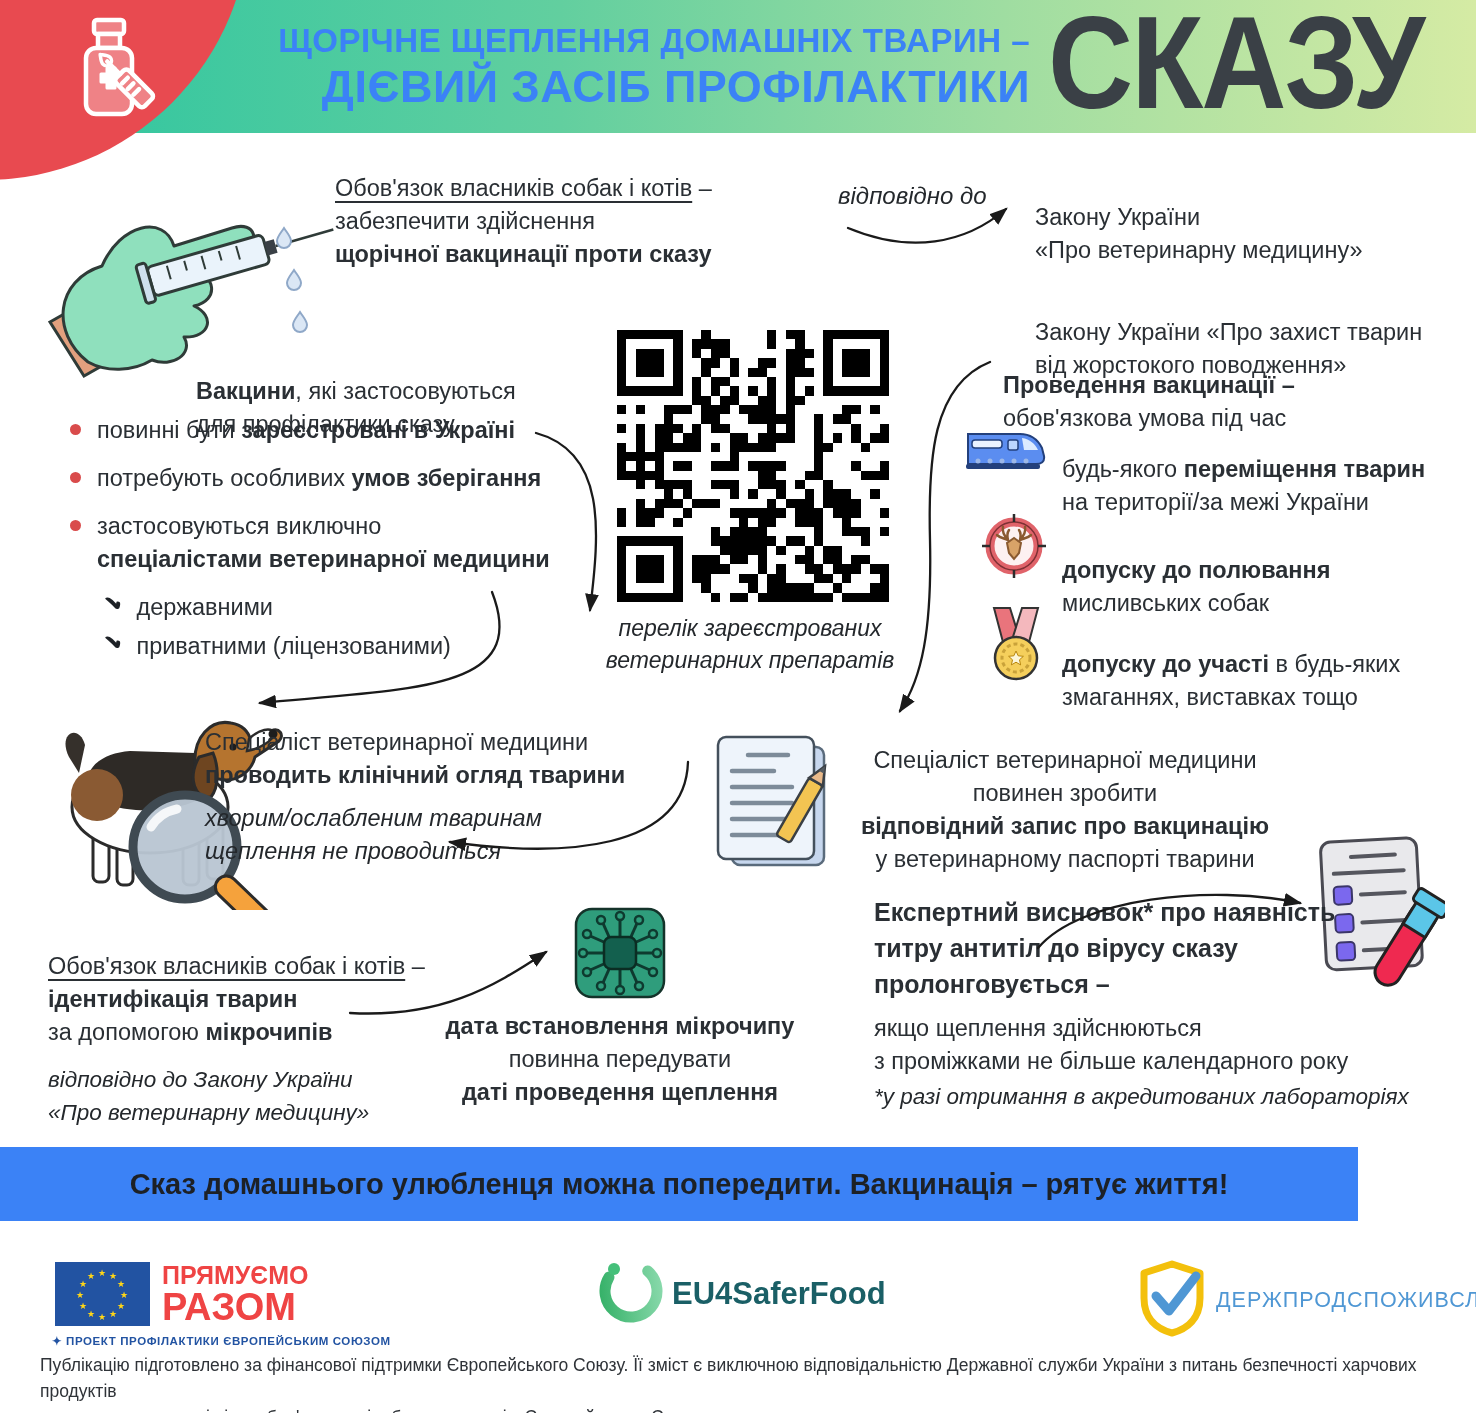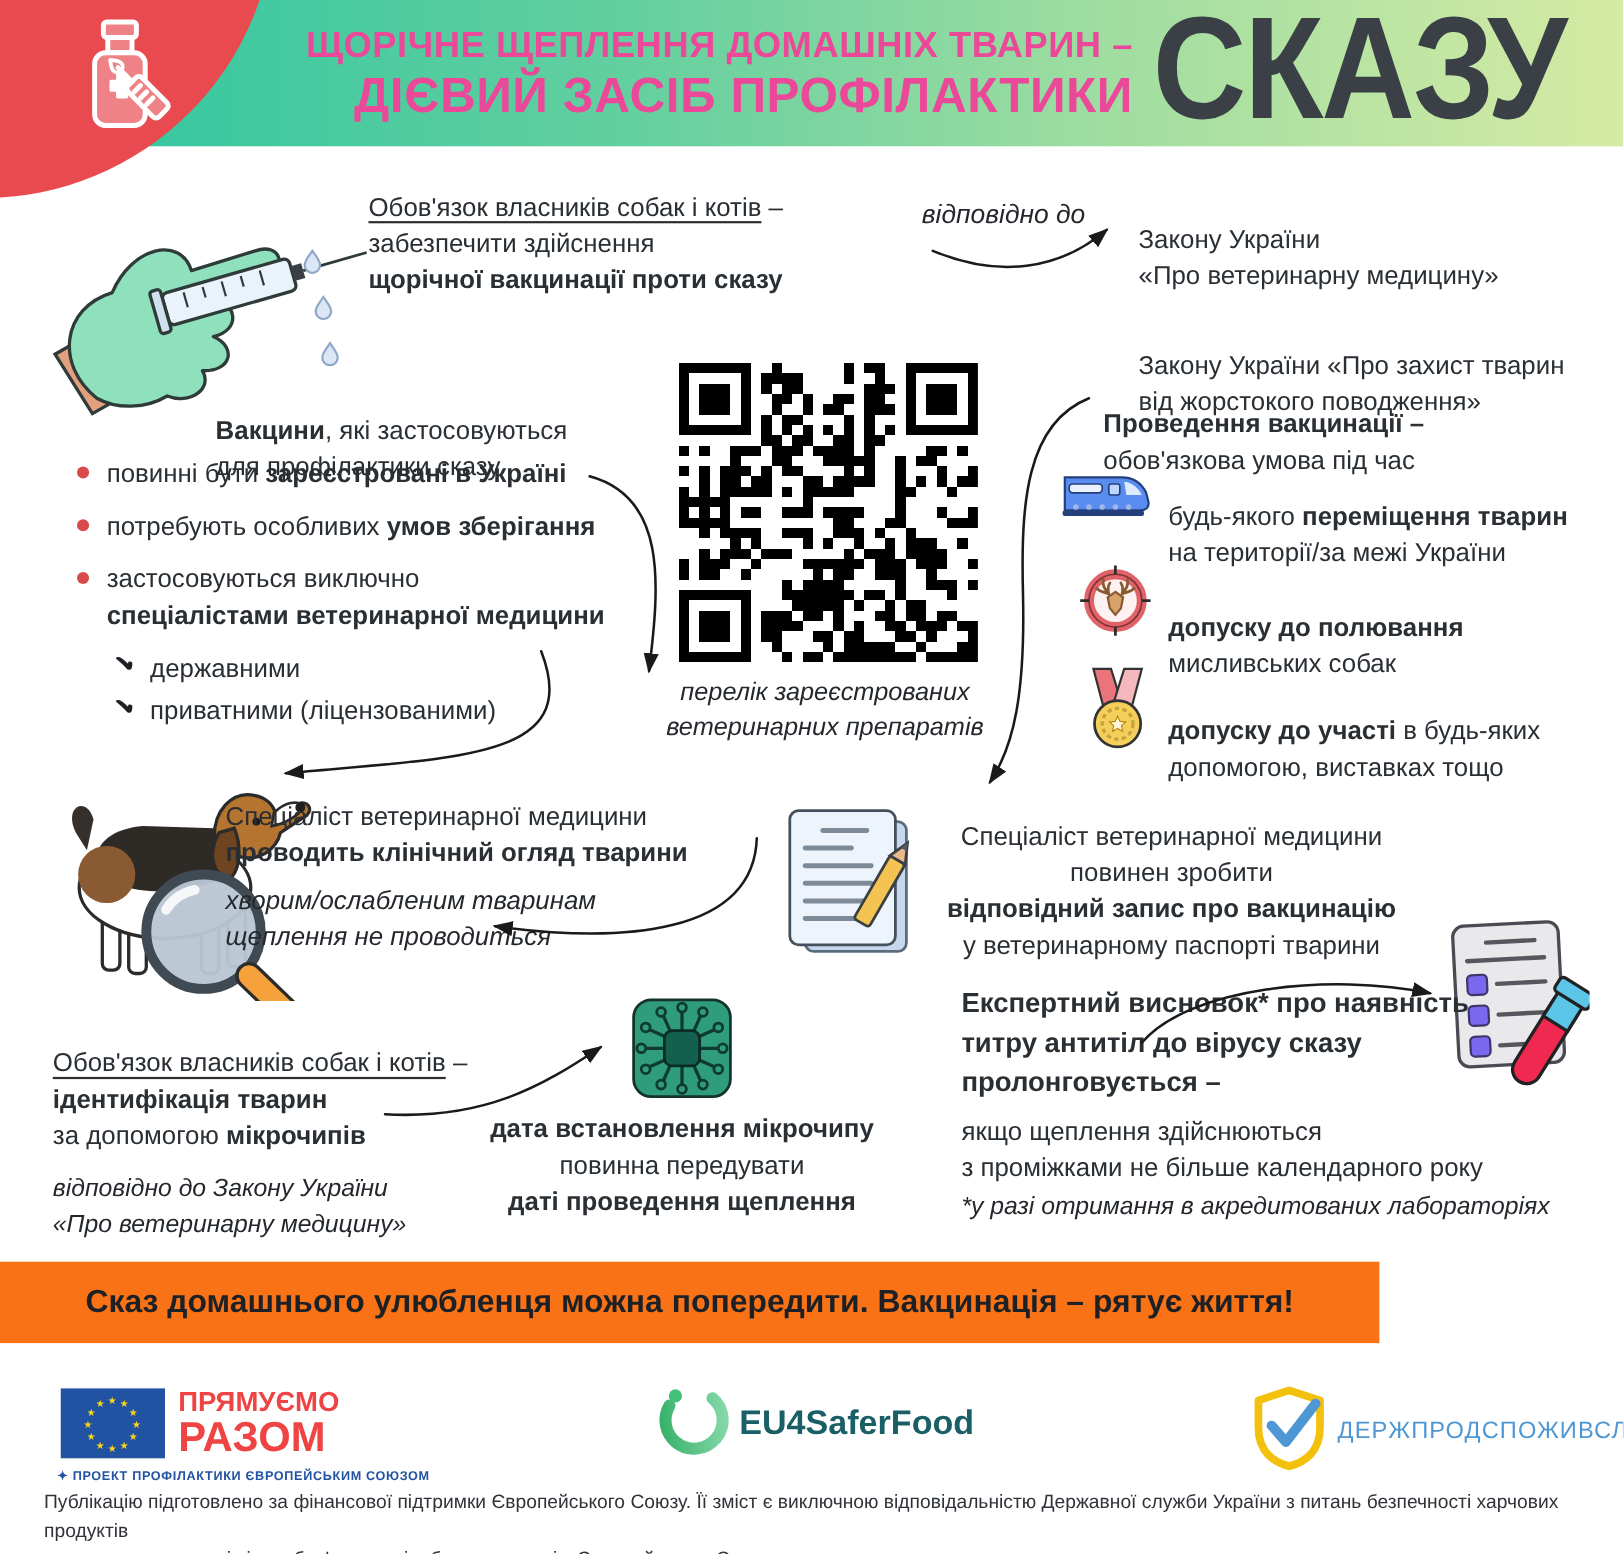--- a/index.html
+++ b/index.html
@@ -4,36 +4,36 @@
 <style>
   html,body{margin:0;padding:0;background:#ffffff;}
   body{font-family:"Liberation Sans", sans-serif;color:#2a2f34;}
   .poster{position:relative;width:1476px;height:1413px;overflow:hidden;background:#fff;}
   .abs{position:absolute;}
   .pre{white-space:pre-line;}
   b{font-weight:bold;}
   
   .band{left:0;top:0;width:1476px;height:133px;background:linear-gradient(90deg,#2cc5a0 0%,#62cf9f 38%,#9fdda1 68%,#d5eba4 100%);}
   .blob{left:-280px;top:-350px;width:530px;height:530px;border-radius:50%;background:#e84a50;}
-  .hlines{left:230px;top:22px;width:800px;text-align:right;color:#ec4899;font-weight:bold;}
+  .hlines{left:230px;top:22px;width:800px;text-align:right;color:#3b82f6;font-weight:bold;}
   .hl1{font-size:33px;line-height:38px;letter-spacing:.5px;}
   .hl2{font-size:45px;line-height:54px;letter-spacing:.5px;}
   .hbig{left:1048px;top:-14px;width:420px;font-size:118px;font-weight:bold;color:#3a4046;letter-spacing:-2px;transform:scaleY(1.12);transform-origin:top left;}
   
   .t{font-size:23.5px;line-height:33px;}
   .it{font-style:italic;color:#24282c;}
   .und{text-decoration:underline;text-underline-offset:5px;}
   .ctr{text-align:center;}
   
   .bullet{display:flex;align-items:flex-start;margin-bottom:15px;}
   .dot{width:11px;height:11px;border-radius:50%;background:#d94b4b;margin:10px 16px 0 0;flex:0 0 auto;}
   .check{display:flex;align-items:flex-start;margin:2px 0 6px 34px;}
   .ck{font-size:22px;font-weight:bold;color:#1d2126;margin-right:14px;transform:scaleX(-1) rotate(8deg);display:inline-block;}
   
-  .banner{left:0;top:1147px;width:1254px;height:74px;background:#f97316;display:flex;align-items:center;justify-content:center;}
+  .banner{left:0;top:1147px;width:1358px;height:74px;background:#3b82f6;display:flex;align-items:center;justify-content:center;}
   .banner div{font-size:29px;font-weight:bold;color:#1d2126;}
   
   .eu-text{color:#ef4444;font-weight:bold;line-height:1.05;}
   .eu-sub{color:#2253a2;font-size:11.5px;font-weight:bold;letter-spacing:.6px;}
   .saferfood{color:#1a5f66;font-weight:bold;font-size:31px;}
   .agency{color:#4f97d4;font-size:21.5px;letter-spacing:1px;}
   .disc{font-size:17.5px;line-height:26px;color:#2f3338;}
   svg{display:block;}
 </style>
 </head>
@@ -591,21 +591,21 @@
 
   <svg class="abs" style="left:986px;top:606px" width="60" height="80" viewBox="0 0 60 80">
     <polygon points="8,2 24,2 34,34 18,40" fill="#e9747c" stroke="#333" stroke-width="2"></polygon>
     <polygon points="52,2 36,2 26,34 42,40" fill="#f4b8bd" stroke="#333" stroke-width="2"></polygon>
     <circle cx="30" cy="52" r="21" fill="#f5cf5c" stroke="#333" stroke-width="2.5"></circle>
     <circle cx="30" cy="52" r="14" fill="none" stroke="#c9a23a" stroke-width="3" stroke-dasharray="4 3"></circle>
     <path d="M30 45 l2.2 4.8 5.2 .5 -3.9 3.5 1.1 5.1 -4.6 -2.7 -4.6 2.7 1.1 -5.1 -3.9 -3.5 5.2 -.5 z" fill="#fdf6d8" stroke="#b8860b" stroke-width="1"></path>
   </svg>
   <div class="abs t pre" style="left:1062px;top:615px;width:400px;">
     <span></span><b>допуску до участі</b><span> в будь-яких
-допомогою, виставках тощо</span>
+змаганнях, виставках тощо</span>
   </div>
 
   <svg class="abs" style="left:35px;top:695px" width="330" height="215" viewBox="0 0 330 215">
     <path d="M34 62 C22 38 44 28 50 50 L44 78 Z" fill="#35302b"></path>
     <g stroke="#2b2b2b" stroke-width="3" fill="#ffffff">
       <rect x="58" y="125" width="16" height="62" rx="6"></rect>
       <rect x="82" y="130" width="16" height="60" rx="6"></rect>
       <rect x="148" y="128" width="16" height="62" rx="6"></rect>
       <rect x="172" y="122" width="16" height="62" rx="6"></rect>
     </g>

